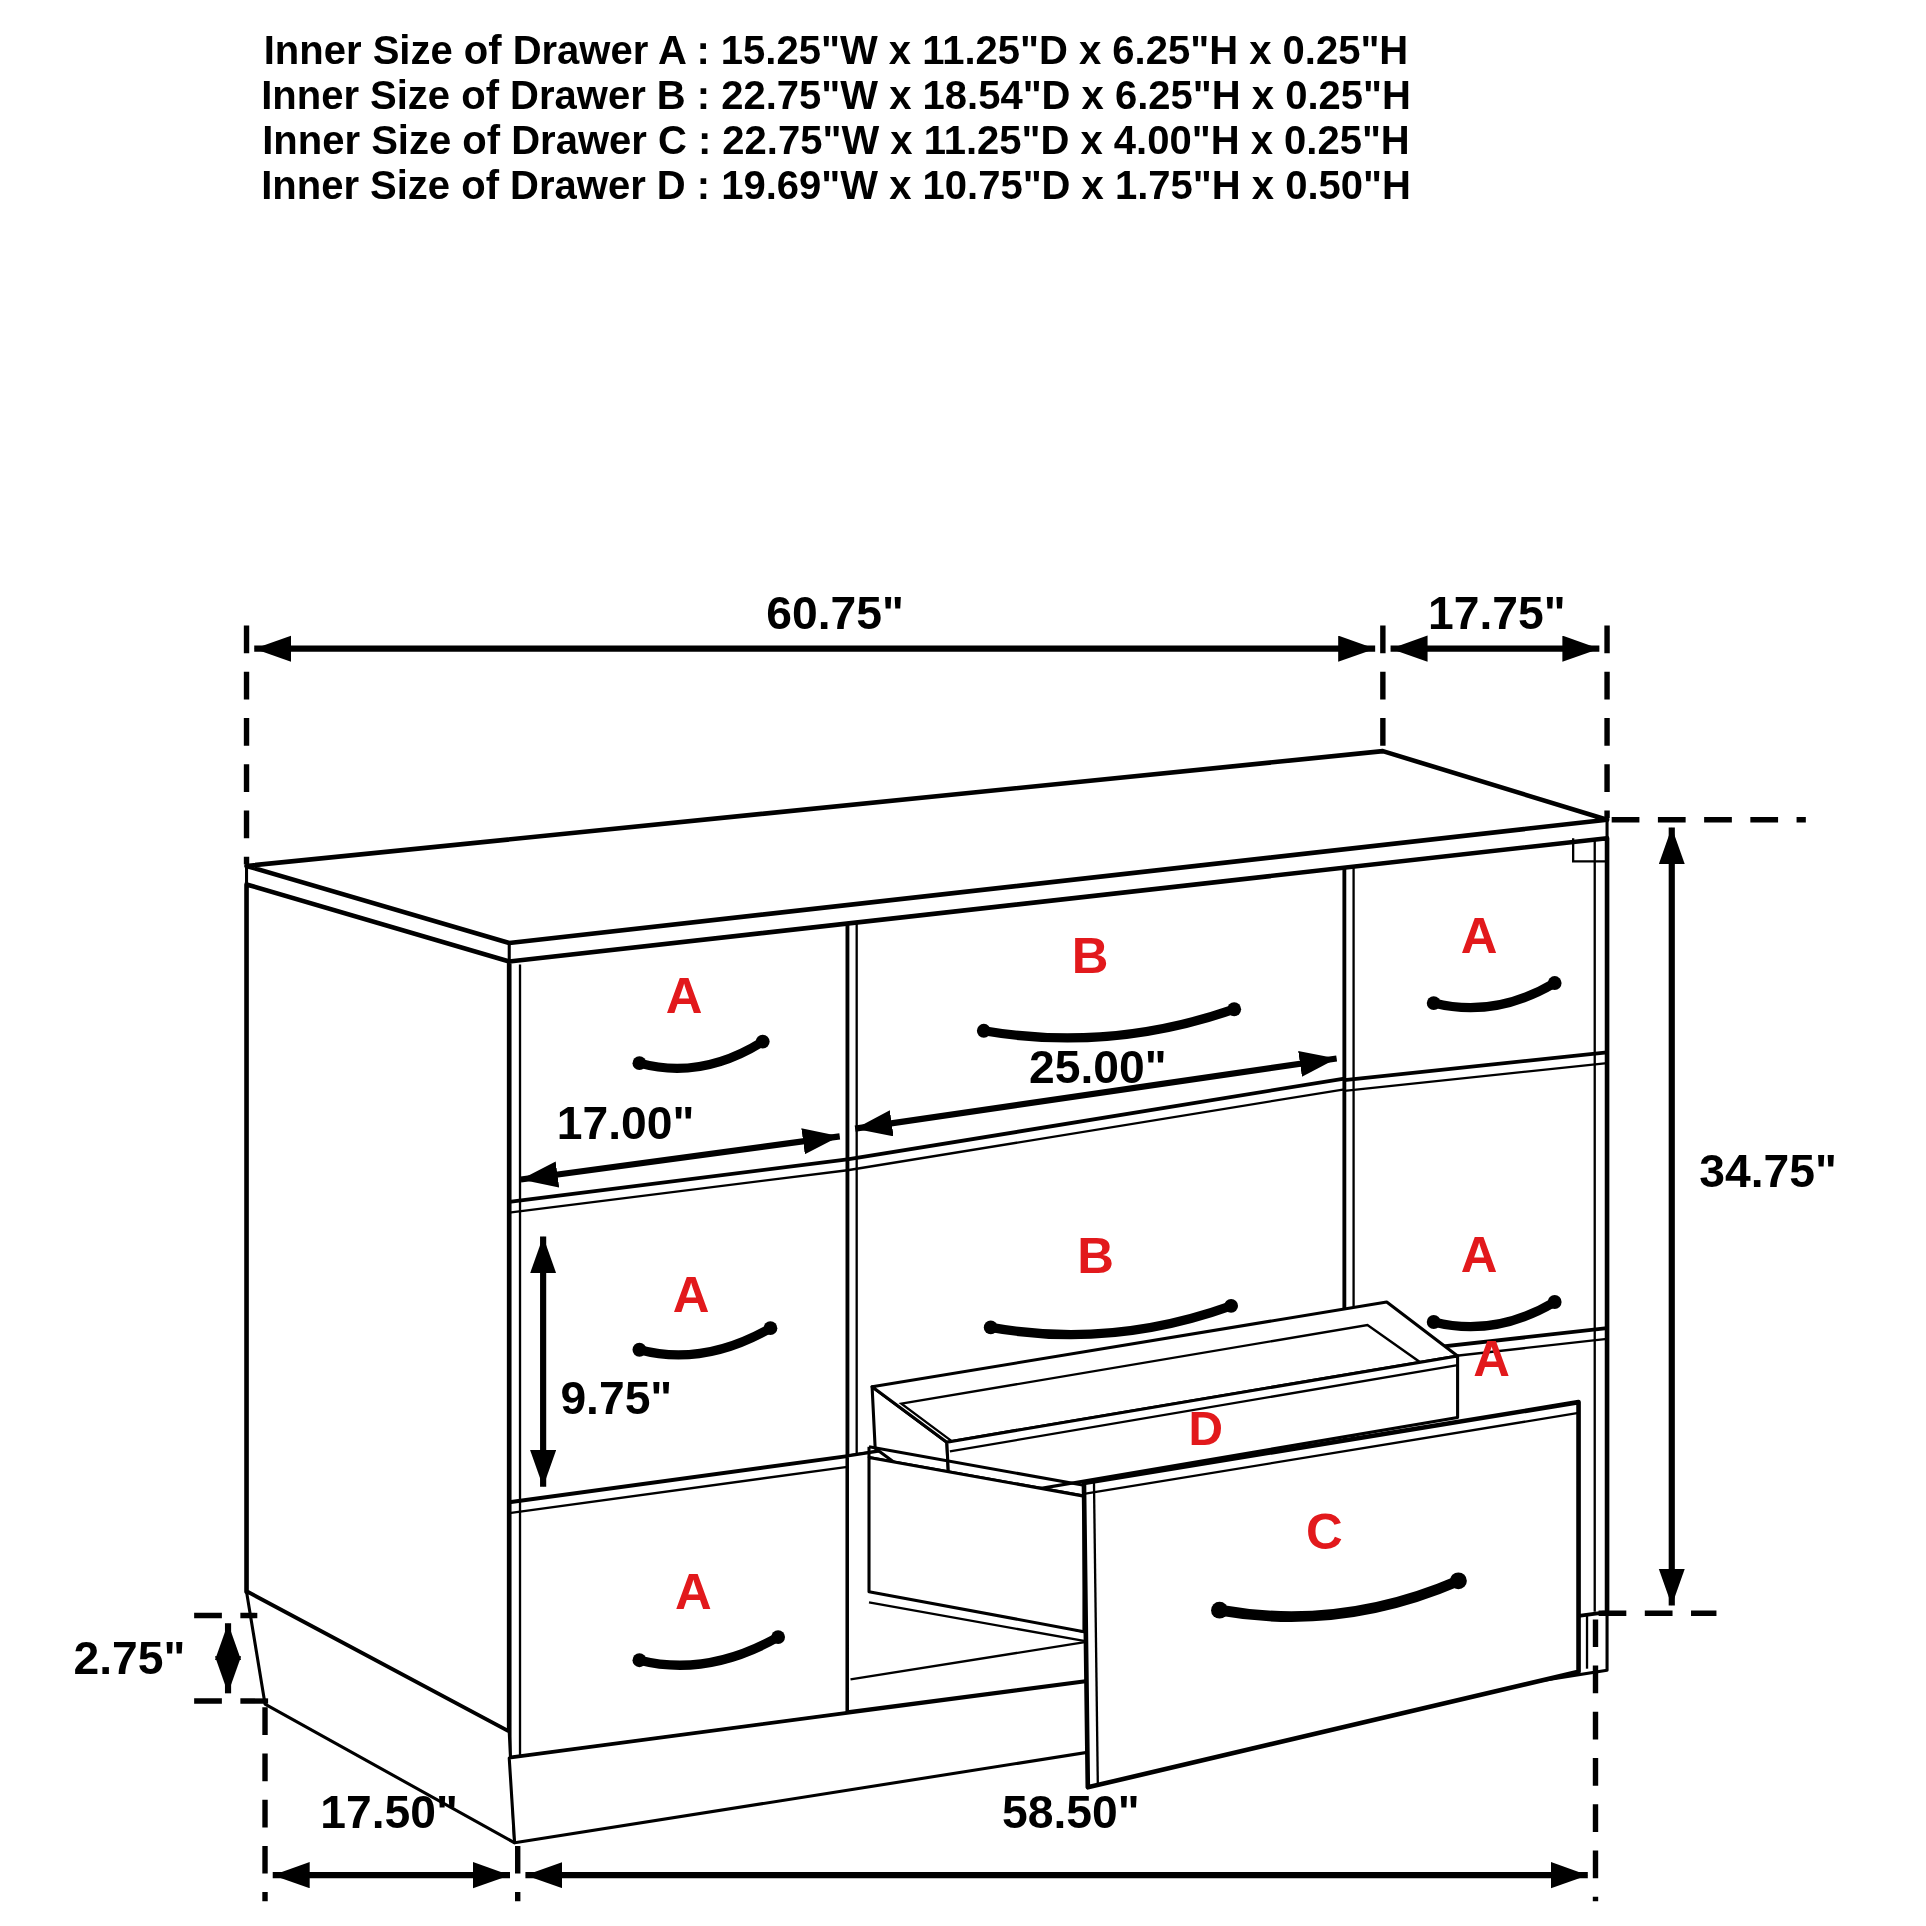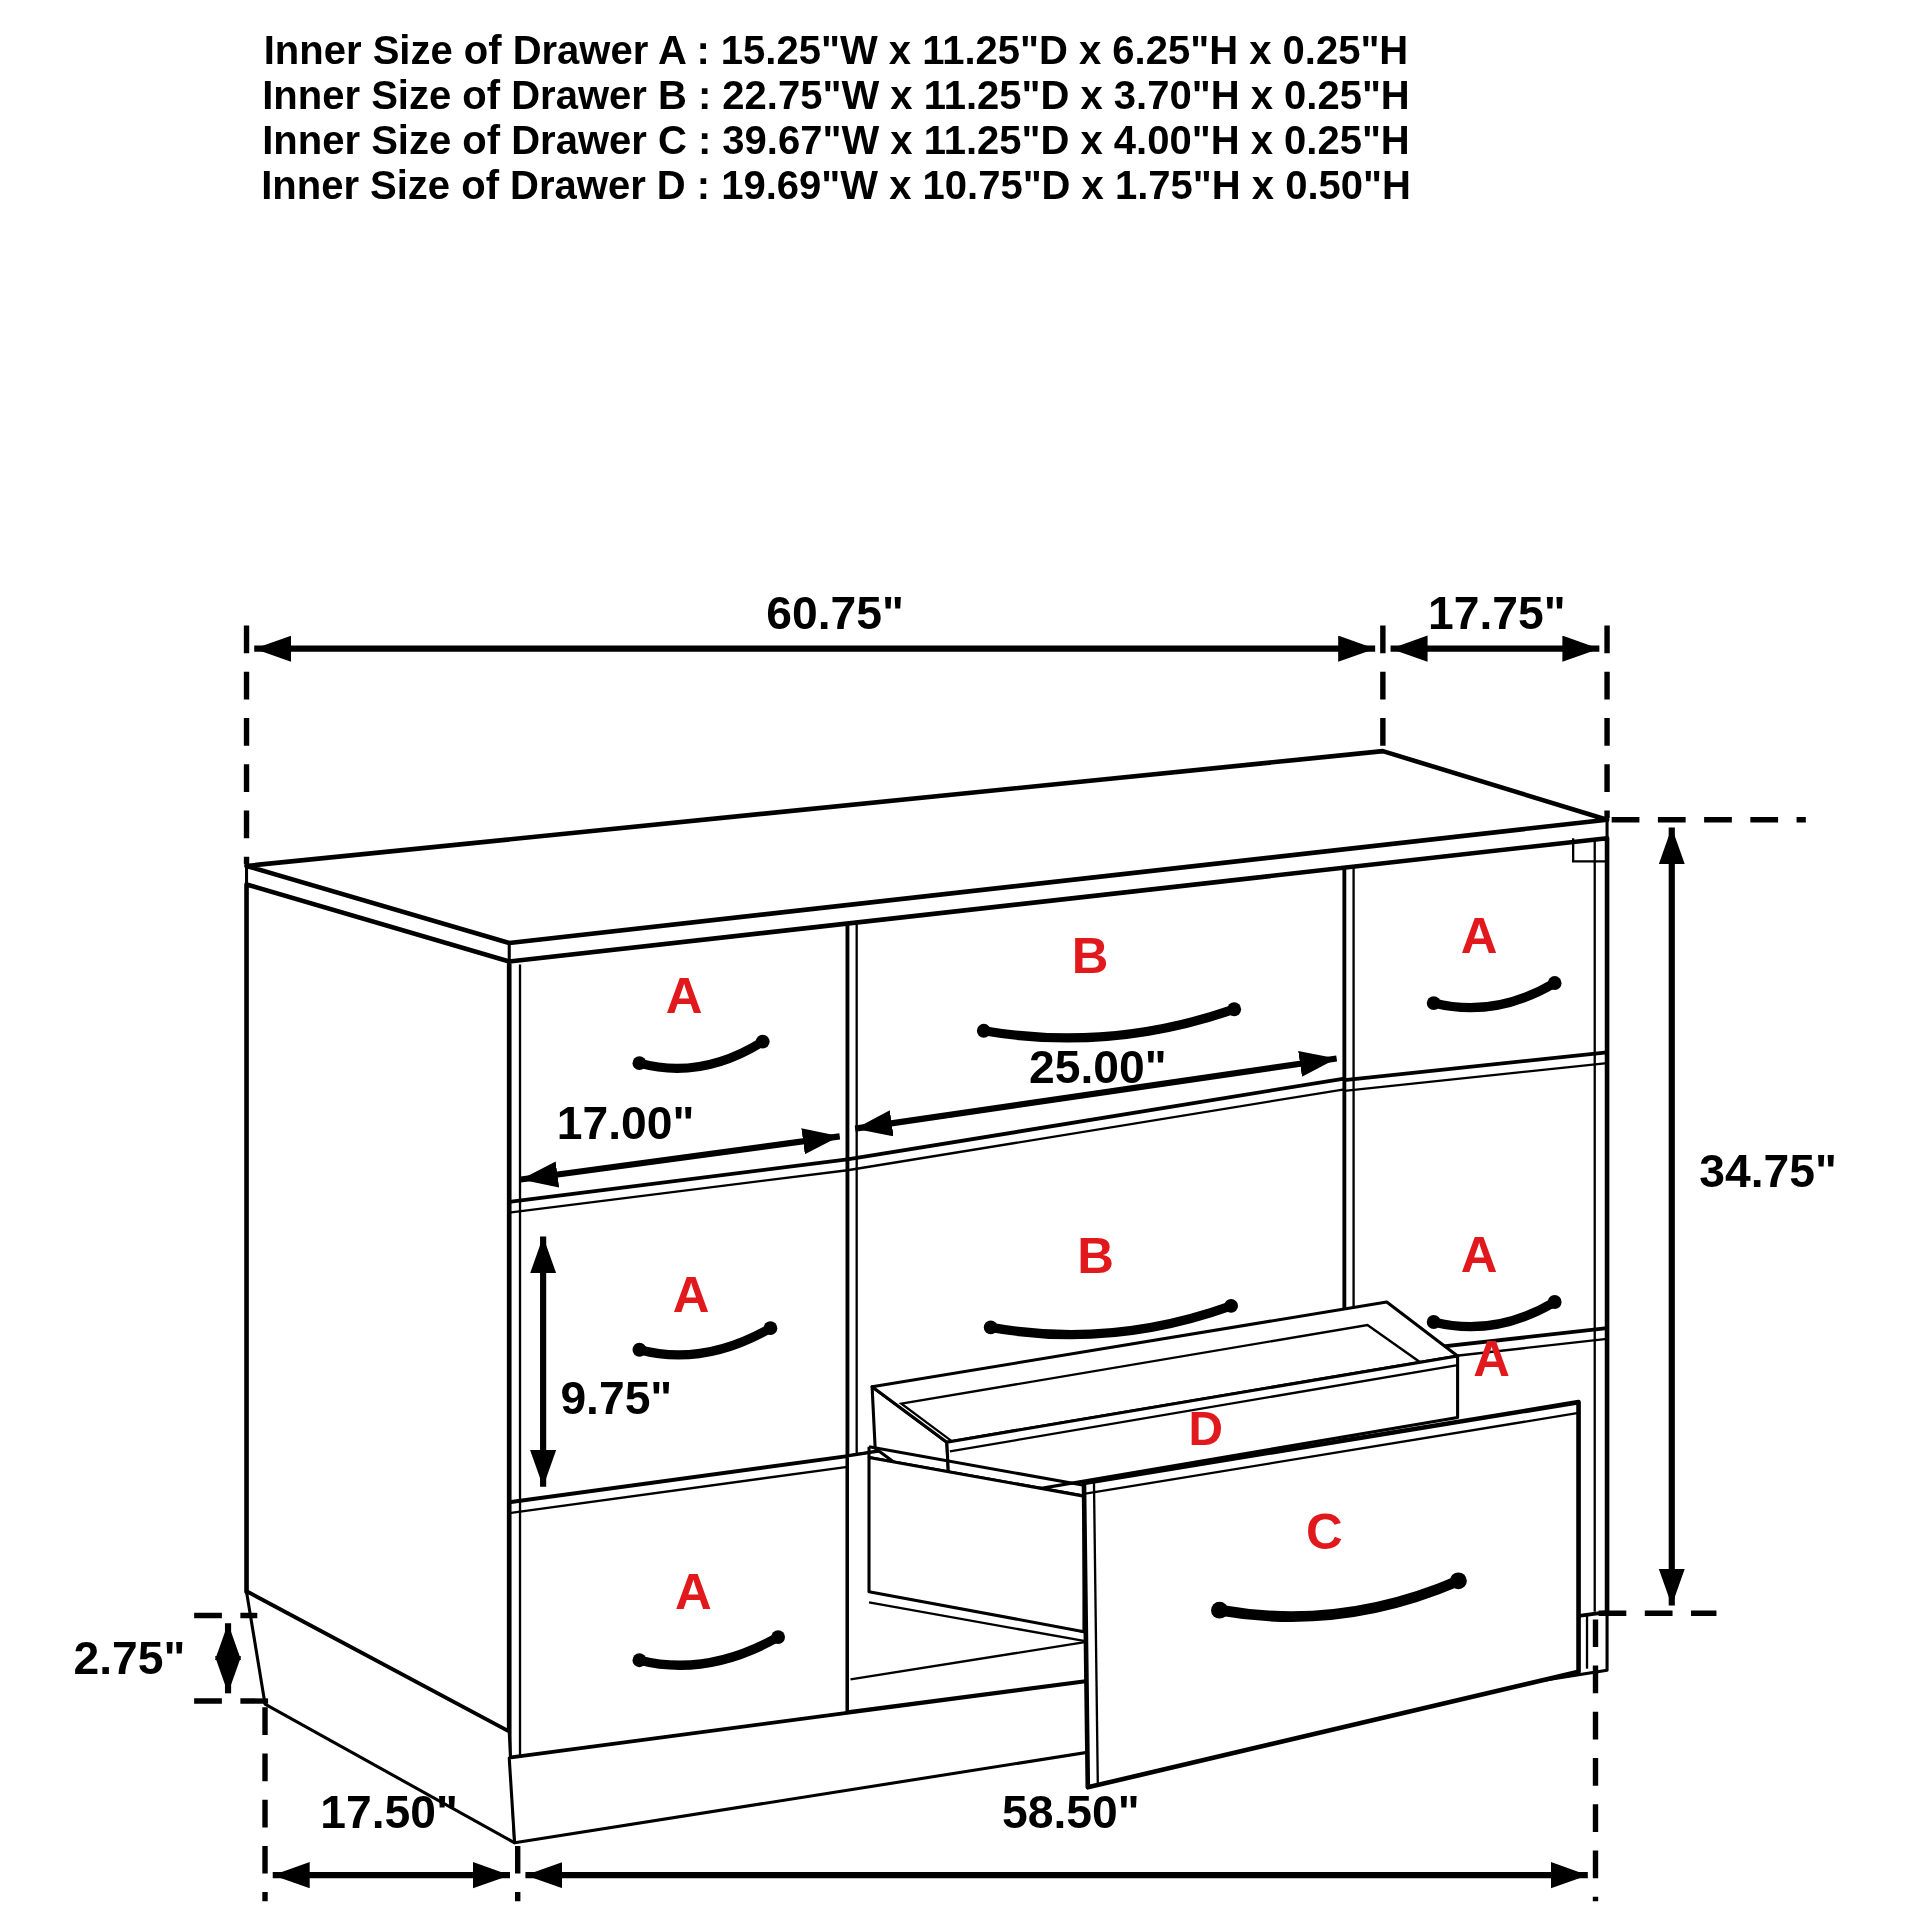--- a/index.html
+++ b/index.html
@@ -24,22 +24,22 @@
   .handleC{stroke-width:14px;}
   .knob{fill:#000;stroke:none;}
 </style>
 </head>
 <body>
 
 <div class="page">
 
   <div class="header">
     <div>Inner Size of Drawer A : 15.25"W x 11.25"D x 6.25"H x 0.25"H</div>
-    <div>Inner Size of Drawer B : 22.75"W x 11.25"D x 3.70"H x 0.25"H</div>
-    <div>Inner Size of Drawer C : 39.67"W x 11.25"D x 4.00"H x 0.25"H</div>
+    <div>Inner Size of Drawer B : 22.75"W x 18.54"D x 6.25"H x 0.25"H</div>
+    <div>Inner Size of Drawer C : 22.75"W x 11.25"D x 4.00"H x 0.25"H</div>
     <div>Inner Size of Drawer D : 19.69"W x 10.75"D x 1.75"H x 0.50"H</div>
   </div>
 
   <svg width="1926" height="1926" viewBox="0 0 2500 2500">
     <defs>
       <marker id="arr" markerUnits="userSpaceOnUse" markerWidth="50" markerHeight="36" refX="48" refY="17" orient="auto-start-reverse">
         <path d="M0,0 L48,17 L0,34 Z" fill="#000"></path>
       </marker>
     </defs>
 

